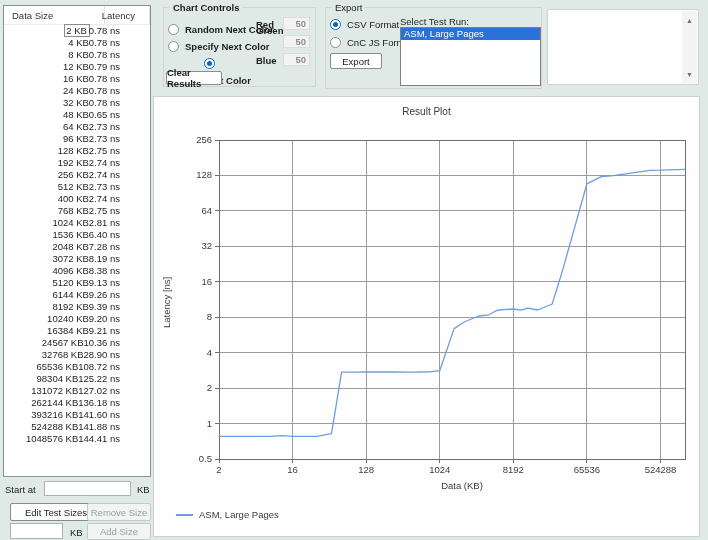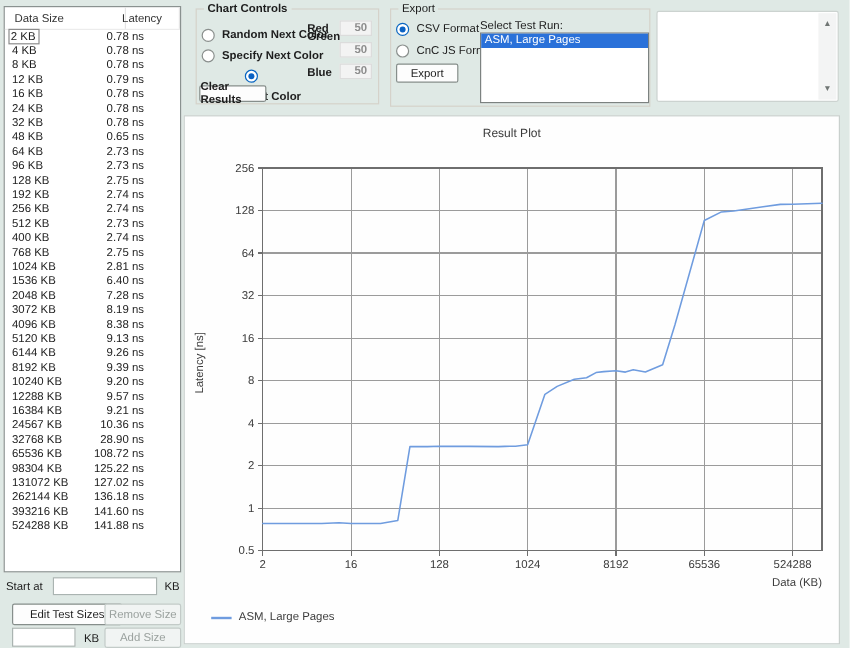--- a/index.html
+++ b/index.html
@@ -6,21 +6,21 @@
   html,body { width:708px; height:540px; overflow:hidden; }
   body { background:#dfe9e5; font-family:"Liberation Sans", sans-serif; font-size:9.5px; color:#1d1d1d; position:relative; }
   .abs { position:absolute; }
 
   
   .size-table { left:3px; top:5px; width:148px; height:472px; background:#fff; border:1px solid #8a9290; }
   .tbl-header { display:flex; height:19px; border-bottom:1px solid #ececec; align-items:center; color:#333; }
   .tbl-header .h1 { width:101px; padding-left:8px; border-right:1px solid #e4e4e4; height:100%; display:flex; align-items:center; }
   .tbl-header .h2 { width:31px; flex:1; text-align:right; padding-right:14px; border-right:1px solid #e4e4e4; height:100%; display:flex; align-items:center; justify-content:flex-end; }
   .trow { display:flex; height:12px; line-height:12px; }
-  .trow .c1 { width:101px; padding-left:6px; white-space:nowrap; }
+  .trow .c1 { width:101px; padding-left:6px; white-space:nowrap;text-align:right; }
   .trow .c2 { flex:1; text-align:right; padding-right:30px; white-space:nowrap; }
   .trow.first .c1 span { outline:1px solid #8c8c8c; padding:0 2px 0 0; margin-left:-2px; padding-left:1px; }
 
   
   .groupbox { border:1px solid #d5d2ca; }
   .gb-label { position:absolute; top:-6px; left:6px; background:#dfe9e5; padding:0 3px; color:#1d1d1d; }
 
   
   .radio-row { position:absolute; display:flex; align-items:center; gap:6px; }
   .rdot { width:11px; height:11px; border-radius:50%; border:1px solid #8a8f8d; background:#fff; position:relative; flex:0 0 11px; }
@@ -42,21 +42,21 @@
   
   .scroll-panel { left:547px; top:9px; width:152px; height:76px; background:#fff; border:1px solid #ccd3d0; border-radius:2px; }
   .sb-track { position:absolute; right:1px; top:1px; bottom:1px; width:15px; background:#f3f4f4; }
   .sb-arrow { position:absolute; left:0; width:15px; height:14px; color:#707674; font-size:7px; display:flex; align-items:center; justify-content:center; }
   .sb-up { top:2px; } .sb-down { bottom:2px; }
 
   
   .chart-panel { left:153px; top:96px; width:547px; height:441px; background:#fefefe; border:1px solid #c9d0cd; }
   .chart-title { position:absolute; top:9px; left:0; width:100%; text-align:center; font-size:10px; color:#3a3a3a; }
   .ylabel { position:absolute; left:7px; top:125px; width:14px; height:160px; writing-mode:vertical-rl; transform:rotate(180deg); text-align:center; color:#3c3c3c; }
-  .xlabel { position:absolute; top:383px; left:65px; width:466px; text-align:right; color:#3c3c3c; }
+  .xlabel { position:absolute; top:383px; left:75px; width:466px; text-align:center; color:#3c3c3c; }
   .legend { position:absolute; left:22px; top:412px; display:flex; align-items:center; gap:6px; color:#3c3c3c; }
   .legend-line { width:17px; height:0; border-top:2px solid #6f9cdf; }
 </style>
 </head>
 <body>
 
 <div class="abs size-table">
   <div class="tbl-header">
     <div class="h1">Data Size</div>
     <div class="h2">Latency</div>
@@ -156,24 +156,20 @@
       </div>
       <div class="trow">
         <div class="c1"><span>8192 KB</span></div>
         <div class="c2">9.39 ns</div>
       </div>
       <div class="trow">
         <div class="c1"><span>10240 KB</span></div>
         <div class="c2">9.20 ns</div>
       </div>
       <div class="trow">
-        <div class="c1"><span>12288 KB</span></div>
-        <div class="c2">9.57 ns</div>
-      </div>
-      <div class="trow">
         <div class="c1"><span>16384 KB</span></div>
         <div class="c2">9.21 ns</div>
       </div>
       <div class="trow">
         <div class="c1"><span>24567 KB</span></div>
         <div class="c2">10.36 ns</div>
       </div>
       <div class="trow">
         <div class="c1"><span>32768 KB</span></div>
         <div class="c2">28.90 ns</div>
@@ -194,20 +190,24 @@
         <div class="c1"><span>262144 KB</span></div>
         <div class="c2">136.18 ns</div>
       </div>
       <div class="trow">
         <div class="c1"><span>393216 KB</span></div>
         <div class="c2">141.60 ns</div>
       </div>
       <div class="trow">
         <div class="c1"><span>524288 KB</span></div>
         <div class="c2">141.88 ns</div>
+      </div>
+      <div class="trow">
+        <div class="c1"><span>1048576 KB</span></div>
+        <div class="c2">144.41 ns</div>
       </div>
     </div>
 </div>
 
 <div class="abs groupbox" style="left:163px; top:7px; width:153px; height:80px;font-weight:bold;">
   <span class="gb-label">Chart Controls</span>
   <div class="radio-row" style="left:4px; top:16px;">
     <span class="rdot"></span>
     <span>Random Next Color</span>
   </div>

